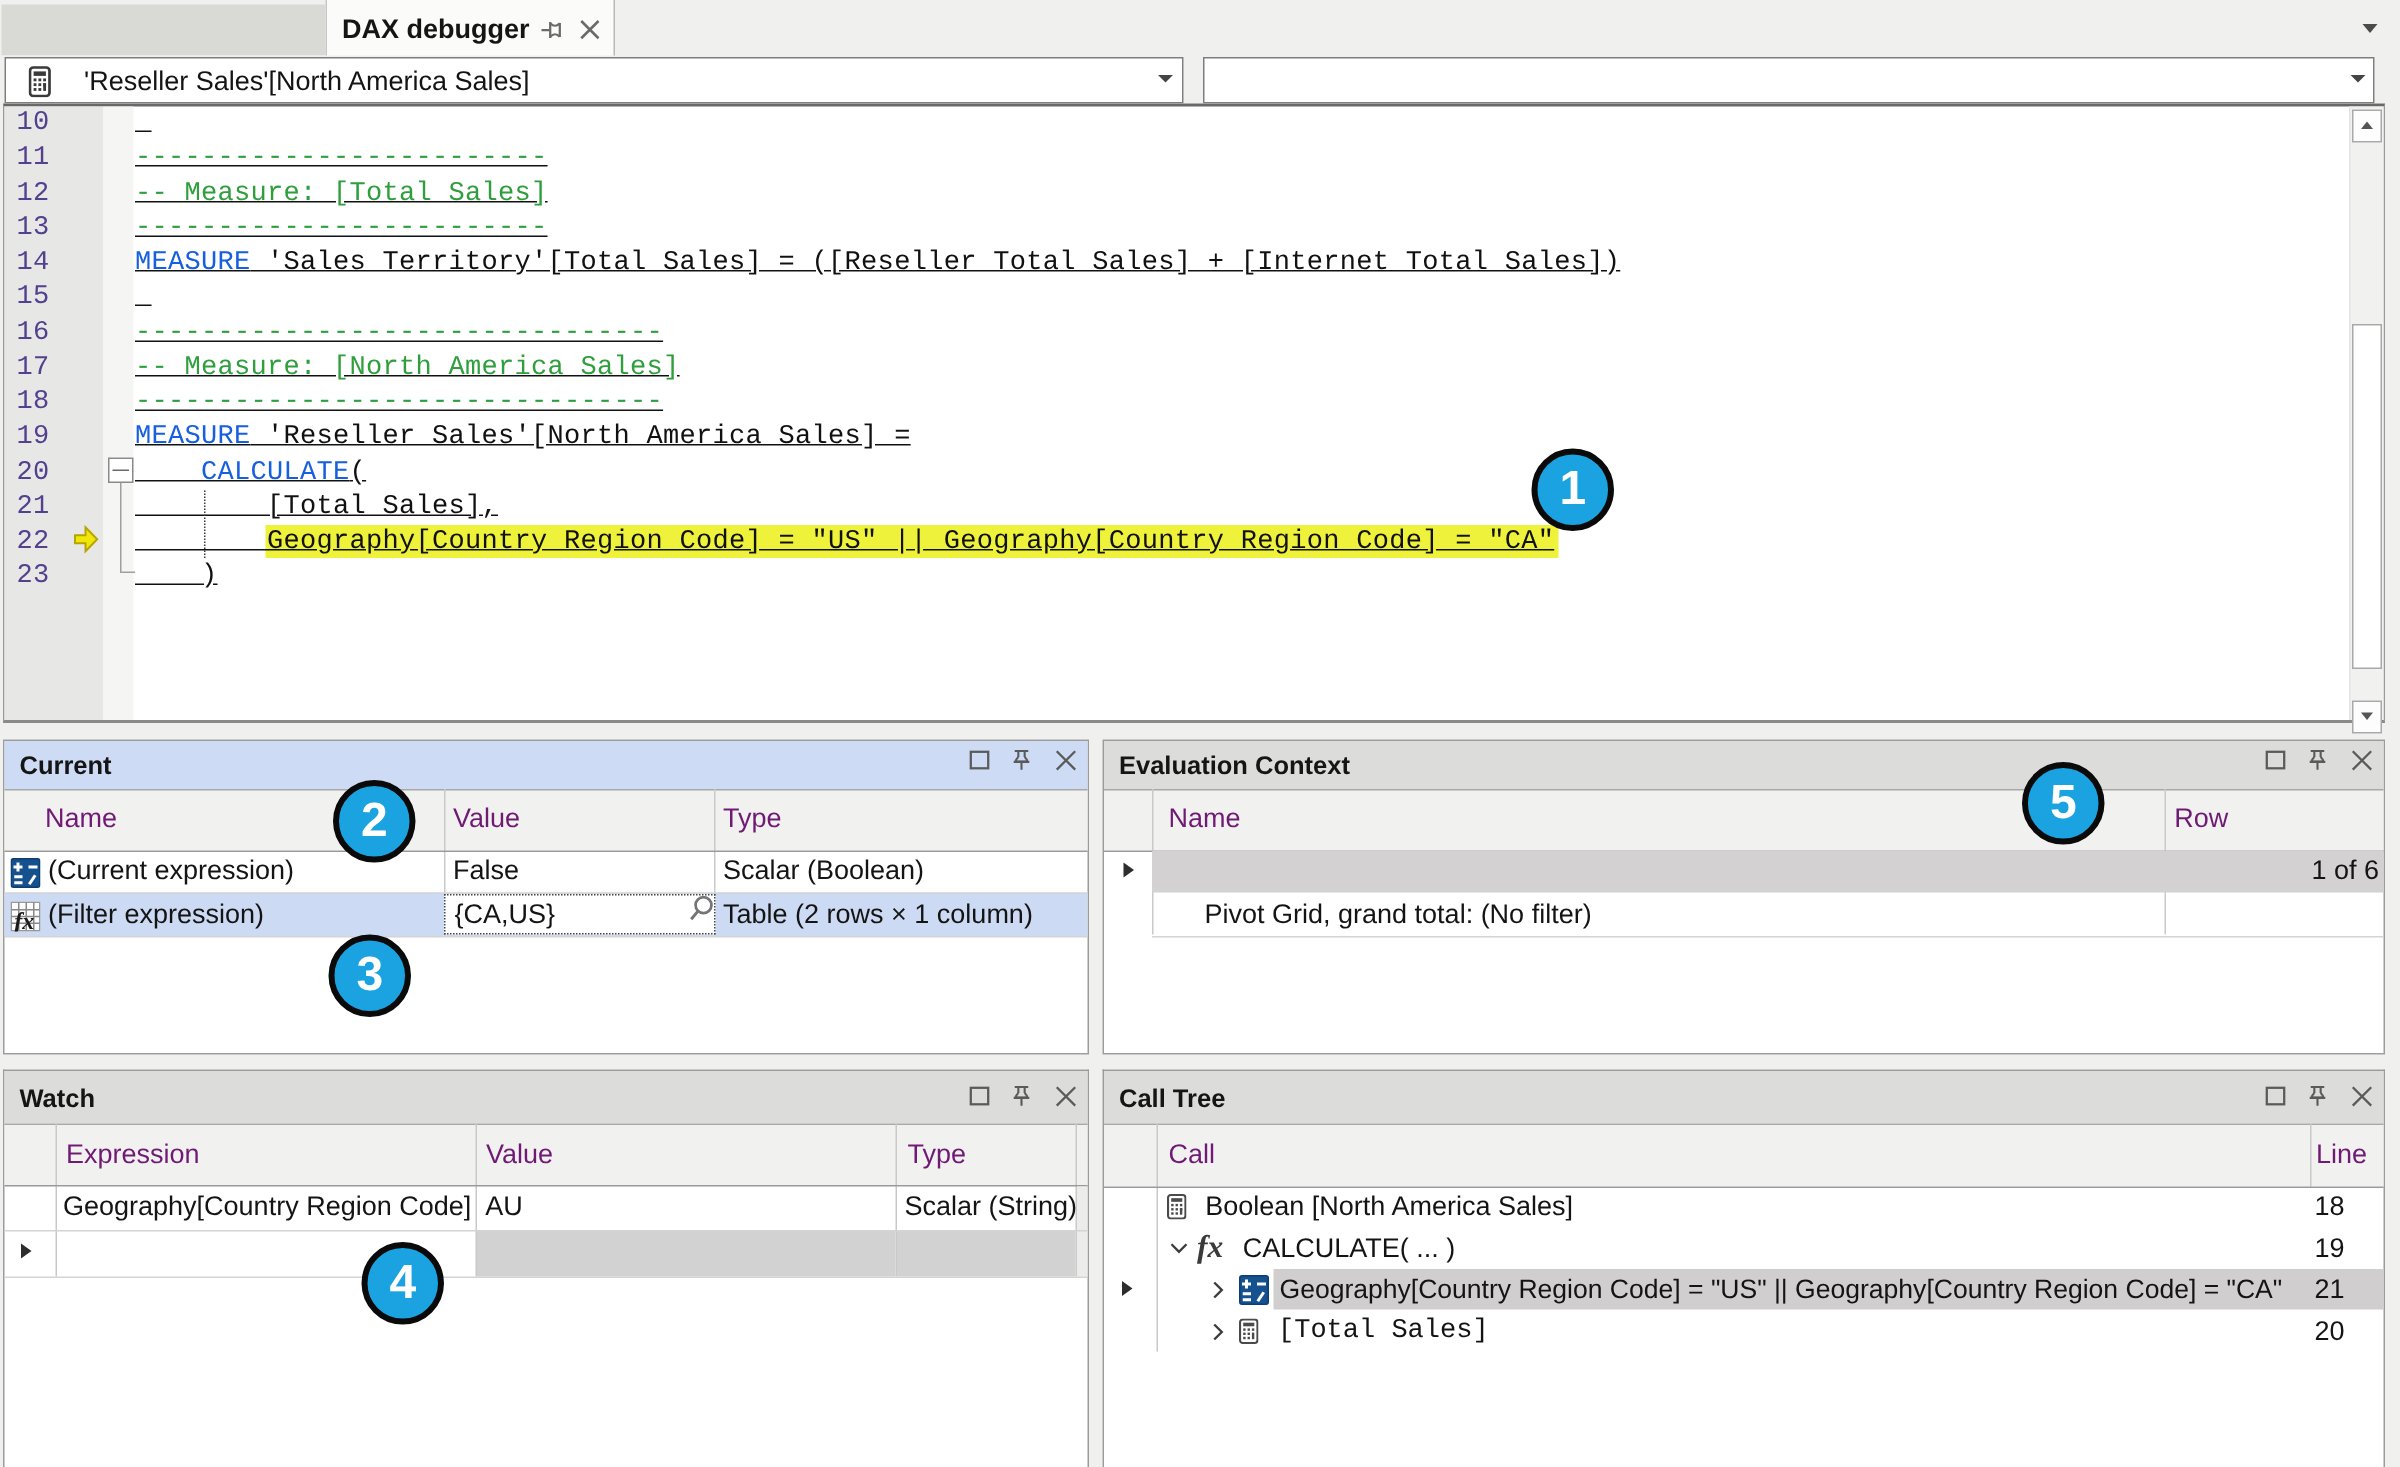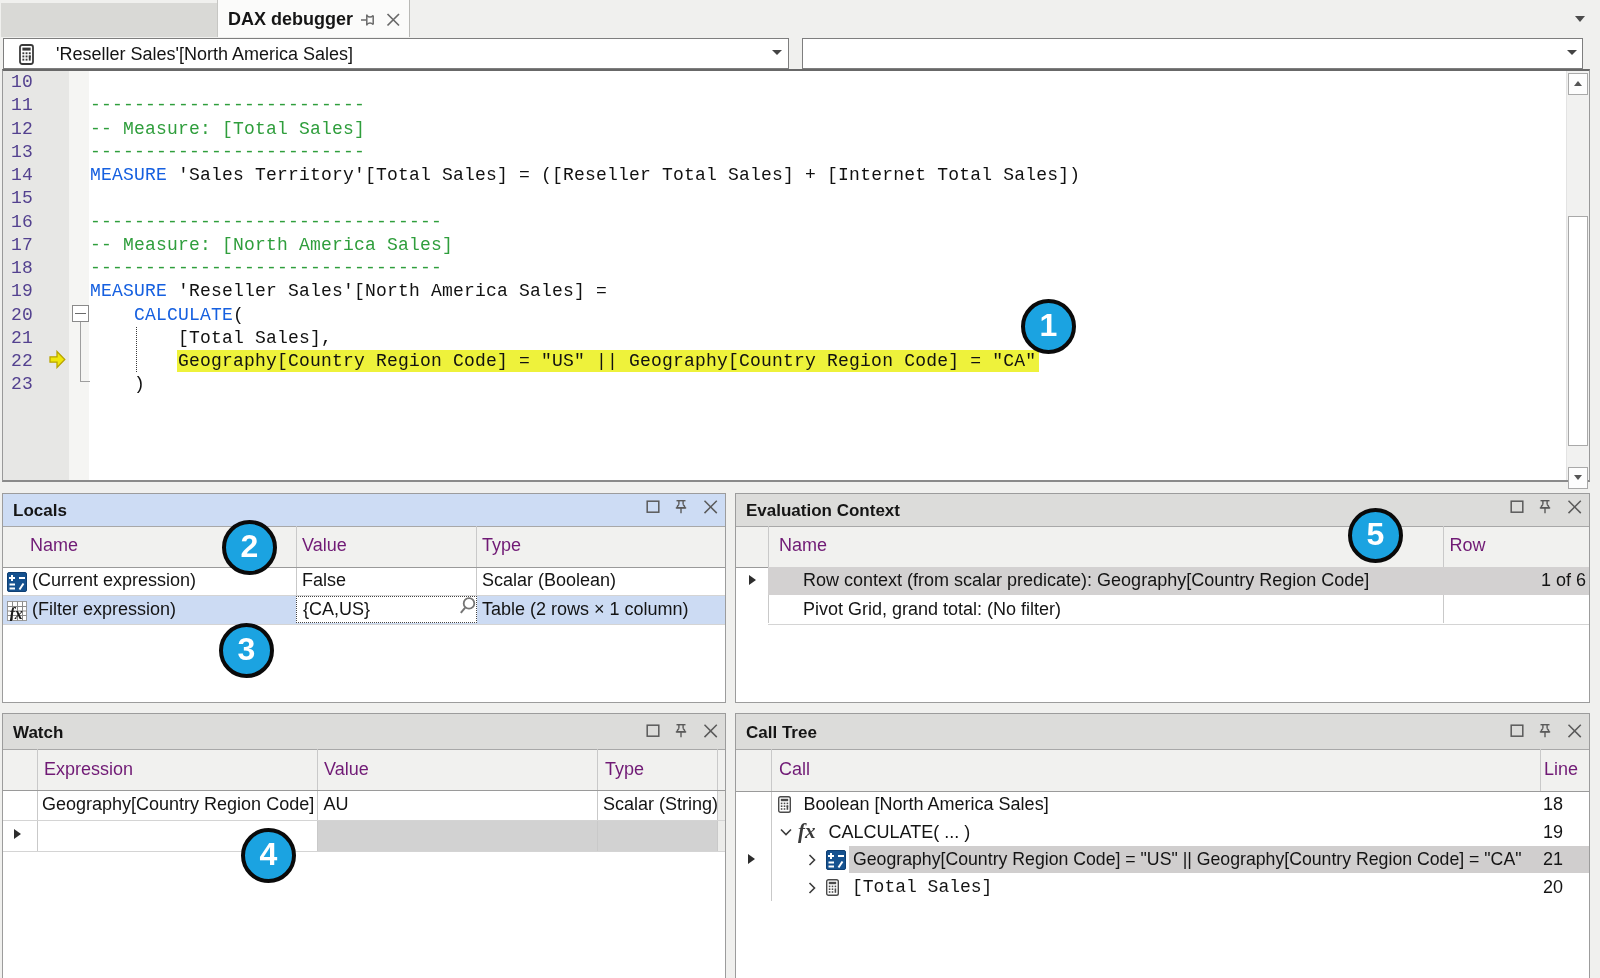--- a/index.html
+++ b/index.html
@@ -76,21 +76,21 @@
 15
 16
 17
 18
 19
 20
 21
 22
 23</div>
 
-  <div class="abs mono" id="code" style="left:87px;top:0px;color:#111;line-height:23.25px;white-space:pre;"><span> </span>
+  <div class="abs mono" id="code" style="left:87px;top:0px;color:#111;line-height:23.25px;white-space:pre;text-decoration:underline;"><span> </span>
 <span class="cg">-------------------------</span>
 <span class="cg">-- Measure: [Total Sales]</span>
 <span class="cg">-------------------------</span>
 <span class="ck">MEASURE</span> 'Sales Territory'[Total Sales] = ([Reseller Total Sales] + [Internet Total Sales])
 <span> </span>
 <span class="cg">--------------------------------</span>
 <span class="cg">-- Measure: [North America Sales]</span>
 <span class="cg">--------------------------------</span>
 <span class="ck">MEASURE</span> 'Reseller Sales'[North America Sales] =
     <span class="ck">CALCULATE</span>(
@@ -112,21 +112,21 @@
   <div class="abs" style="left:1563px;top:0;width:23px;height:409px;background:#f1f1f0;border-left:1px solid #e3e3e3;"></div>
   <div class="abs" style="left:1565px;top:2px;width:20px;height:22px;background:#fdfdfd;border:1px solid #a9a9a9;"></div>
   <div class="abs" style="left:1570.5px;top:10px;width:0;height:0;border-left:4.5px solid transparent;border-right:4.5px solid transparent;border-bottom:5.5px solid #555;"></div>
   <div class="abs" style="left:1565px;top:145px;width:20px;height:230px;background:#fff;border:1px solid #a9a9a9;"></div>
   <div class="abs" style="left:1565px;top:396px;width:20px;height:22px;background:#fdfdfd;border:1px solid #a9a9a9;"></div>
   <div class="abs" style="left:1570.5px;top:404px;width:0;height:0;border-left:4.5px solid transparent;border-right:4.5px solid transparent;border-top:5.5px solid #555;"></div>
 </div>
 
 <div class="abs" id="locals" style="left:2px;top:493px;width:724px;height:210px;border:1px solid #9c9c9c;background:#fff;">
   <div class="abs" style="left:0;top:0;width:722px;height:31.5px;background:#cddcf4;"></div>
-  <div class="abs ttl" style="left:10px;top:7px;">Locals</div>
+  <div class="abs ttl" style="left:10px;top:7px;">Current</div>
   <svg class="abs" style="left:641px;top:3px;" width="80" height="26" viewBox="0 0 80 26">
     <rect x="3.2" y="4.2" width="11.6" height="11" fill="none" stroke="#5a5a5a" stroke-width="1.5"></rect>
     <g stroke="#5a5a5a" stroke-width="1.4" fill="none">
       <path d="M32.5 3.7 L41.5 3.7"></path>
       <path d="M34.9 3.7 L34.9 7.6 M39.1 3.7 L39.1 7.6"></path>
       <path d="M34.9 7.6 C33.5 8.9 33.1 9.6 33.1 10.7 L40.9 10.7 C40.9 9.6 40.5 8.9 39.1 7.6"></path>
       <path d="M31.8 10.9 L42.2 10.9"></path>
       <path d="M37 11 L37 16.2"></path>
     </g>
     <path d="M60.5 3.8 L72.8 16.1 M72.8 3.8 L60.5 16.1" stroke="#5a5a5a" stroke-width="1.5" fill="none"></path>
@@ -190,21 +190,20 @@
   </svg>
   <div class="abs" style="left:0;top:31.5px;width:853px;height:41px;background:#f1f1ef;border-top:1px solid #a8a8a8;"></div>
   <div class="vline" style="left:32px;top:31.5px;height:97.5px;"></div>
   <div class="vline" style="left:706.5px;top:31.5px;height:97.5px;"></div>
   <div class="abs hdr" style="left:43px;top:41px;">Name</div>
   <div class="abs hdr" style="left:713.5px;top:41px;">Row</div>
   <div class="abs" style="left:0;top:72.5px;width:853px;height:0;border-top:1px solid #9a9a9a;"></div>
 
   <div class="abs" style="left:32px;top:72.5px;width:821px;height:28.5px;background:#d3d1d1;"></div>
   <div class="abs" style="left:13px;top:80.5px;width:0;height:0;border-left:7px solid #2d2d2d;border-top:5.5px solid transparent;border-bottom:5.5px solid transparent;"></div>
-  <div class="abs ui" style="left:67px;top:76px;">Row context (from scalar predicate): Geography[Country Region Code]</div>
   <div class="abs ui" style="right:3px;top:76px;">1 of 6</div>
   <div class="abs ui" style="left:67px;top:104.5px;">Pivot Grid, grand total: (No filter)</div>
   <div class="hline" style="left:32px;top:129.5px;width:821px;"></div>
 </div>
 
 <div class="abs" id="watch" style="left:2px;top:713px;width:724px;height:265px;border:1px solid #9c9c9c;border-bottom:none;background:#fff;">
   <div class="abs" style="left:0;top:0;width:722px;height:35px;background:#dcdcda;"></div>
   <div class="abs ttl" style="left:10px;top:9px;">Watch</div>
   <svg class="abs" style="left:641px;top:7px;" width="80" height="26" viewBox="0 0 80 26">
     <rect x="3.2" y="4.2" width="11.6" height="11" fill="none" stroke="#5a5a5a" stroke-width="1.5"></rect>

